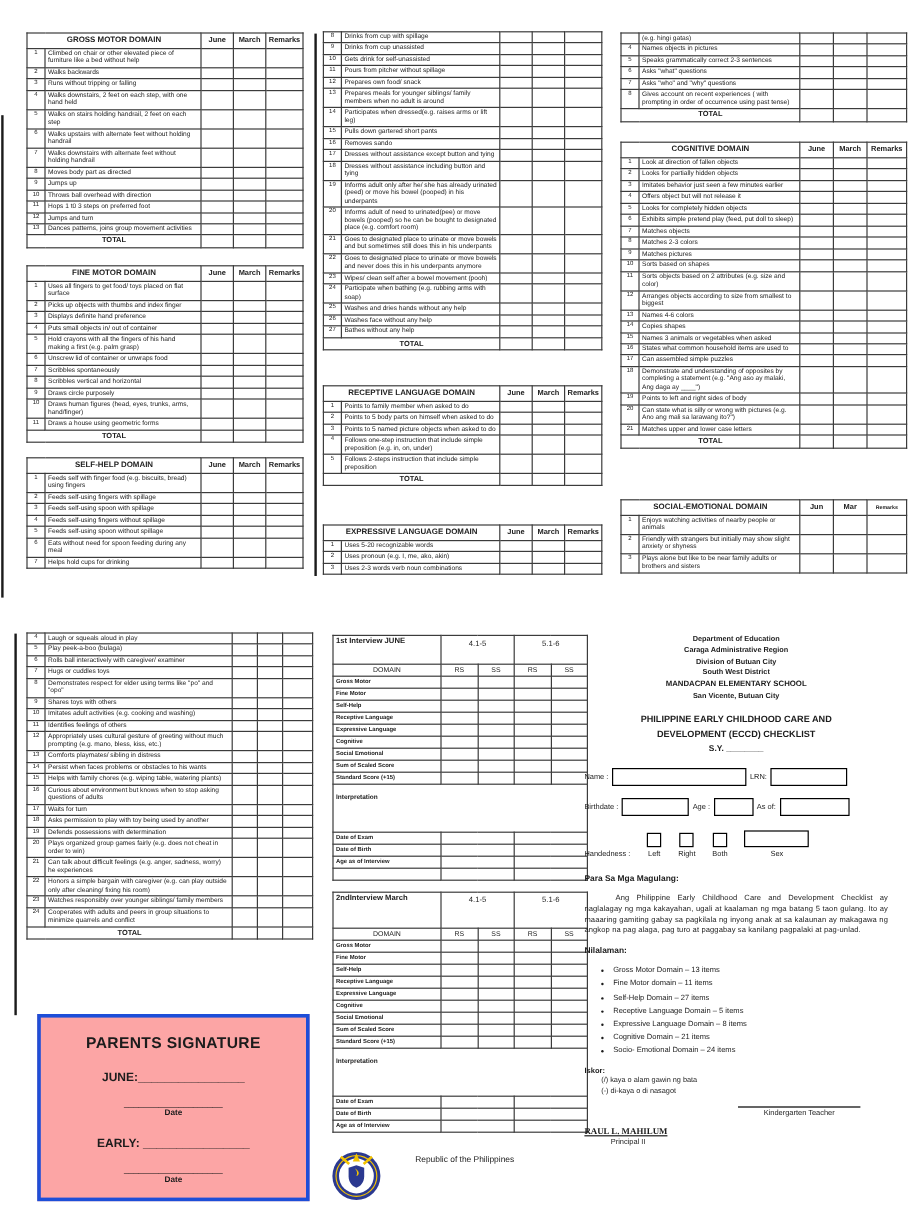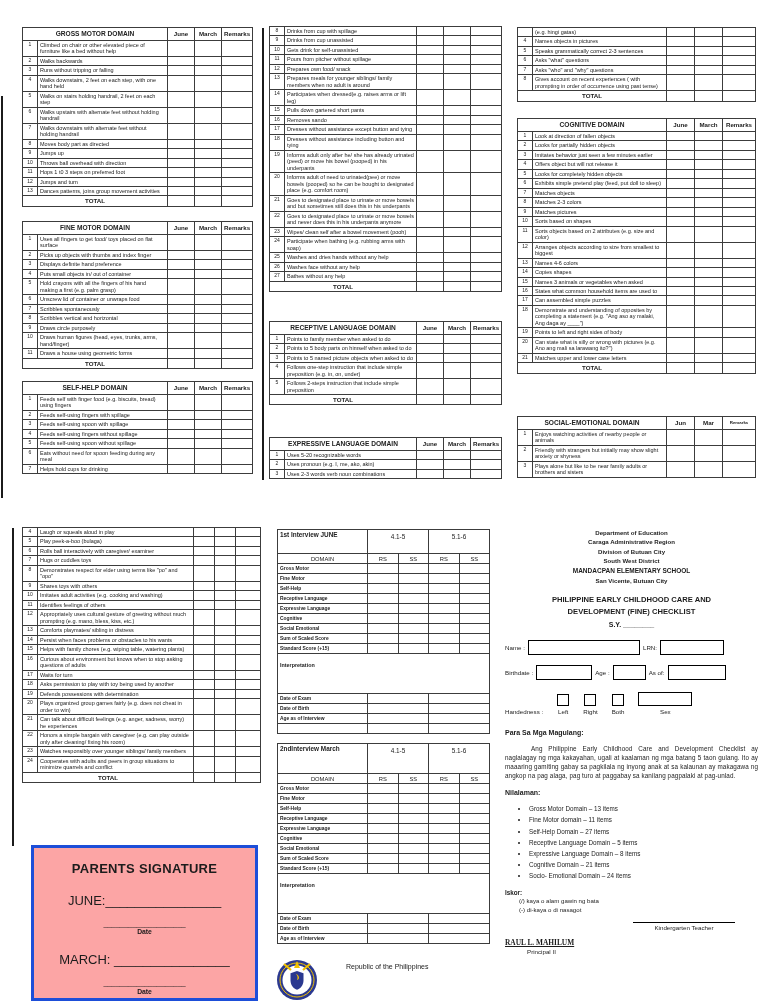--- a/index.html
+++ b/index.html
@@ -32,21 +32,21 @@
   .iv tr.iv-head td { height:24px; }
   .iv tr.iv-head.tall td { height:30px; }
   .iv tr.iv-cols td { text-align:center; font-size:5.8px; }
   .iv td.iv-rowlabel { font-weight:bold; font-size:4.9px; text-align:left; }
   .iv tr.iv-interp td { height:40px; vertical-align:top; font-weight:bold; font-size:5.4px; padding-top:8px; }
   .iv-gap { height:9px; }
 
   
   .psign { border:3px solid #1d4ed8; background:#fca5a5; text-align:center; }
   .ps-title { font-weight:bold; font-size:13px; letter-spacing:.3px; margin-top:13px; }
-  .ps-month { font-weight:normal; font-size:13px; margin-top:17px; }
+  .ps-month { font-weight:bold; font-size:10px; margin-top:17px; }
   .ps-line { font-weight:normal; font-size:7.4px; margin-top:12px; line-height:1; }
   .ps-date { font-weight:bold; font-size:6.8px; margin-top:1px; }
 
   
   .col3b { font-size:6px; }
   .dep-head { text-align:center; }
   .dep-line { font-weight:bold; font-size:6.1px; line-height:1.55; }
   .dep-head div.dep-line:nth-of-type(5) { font-size:6.5px; }
   .doc-title { text-align:center; margin-top:9px; font-weight:bold; font-size:7.6px; line-height:1.6; }
   .doc-sy { font-weight:bold; font-size:7px; }
@@ -1215,21 +1215,21 @@
       </tr>
     </tbody>
   </table>
 </div>
 
 <div class="abs psign" style="left:31px;top:845px;width:227px;height:156px">
   <div class="ps-title">PARENTS SIGNATURE</div>
   <div class="ps-month">JUNE:________________</div>
   <div class="ps-line">____________________</div>
   <div class="ps-date">Date</div>
-  <div class="ps-month">MARCH: ________________</div>
+  <div class="ps-month">EARLY: ________________</div>
   <div class="ps-line">____________________</div>
   <div class="ps-date">Date</div>
 </div>
 
 <div class="abs" style="left:277px;top:529px;width:213px">
   <table class="iv">
     <colgroup>
         <col class="ivl">
         <col>
         <col>
@@ -1477,34 +1477,34 @@
 
         <tr>
           <td class="iv-rowlabel">Age as of Interview</td>
           <td colspan="2"></td>
           <td colspan="2"></td>
         </tr>
       </tbody>
   </table>
 </div>
 
-<div class="abs col3b" style="left:505px;top:528px;width:253px">
+<div class="abs col3b" style="left:487px;top:528px;width:253px">
   <div class="dep-head">
 
   <div class="dep-line">Department of Education</div>
       <div class="dep-line">Caraga Administrative Region</div>
       <div class="dep-line">Division of Butuan City</div>
       <div class="dep-line">South West District</div>
       <div class="dep-line">MANDACPAN ELEMENTARY SCHOOL</div>
       <div class="dep-line">San Vicente, Butuan City</div>
     </div>
 
   <div class="doc-title">
     <div>PHILIPPINE EARLY CHILDHOOD CARE AND</div>
-    <div>DEVELOPMENT (FINE)   CHECKLIST</div>
+    <div>DEVELOPMENT (ECCD)   CHECKLIST</div>
     <div class="doc-sy">S.Y. ________</div>
   </div>
 
   <div>
     <div class="frow">
       <span class="flabel">Name :</span>
       <span class="fbox" style="width:112px"></span>
       <span class="flabel">LRN:</span>
       <span class="fbox" style="width:64px"></span>
     </div>

